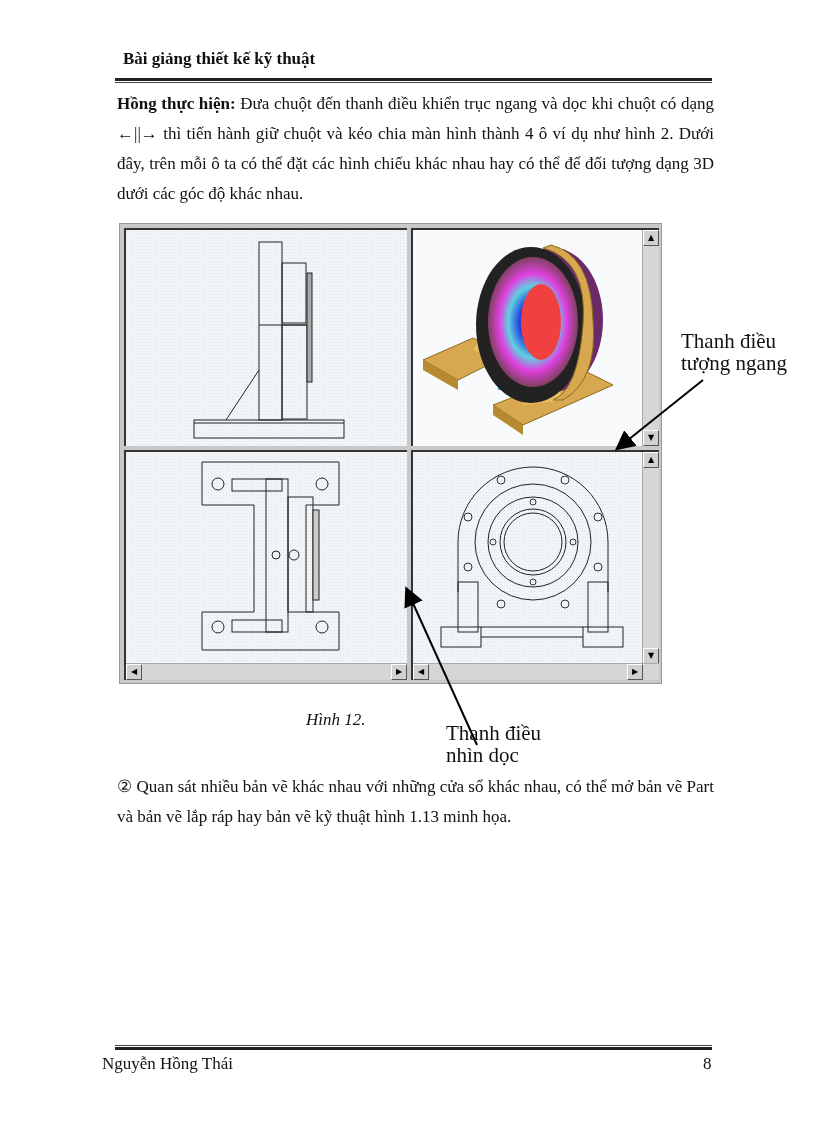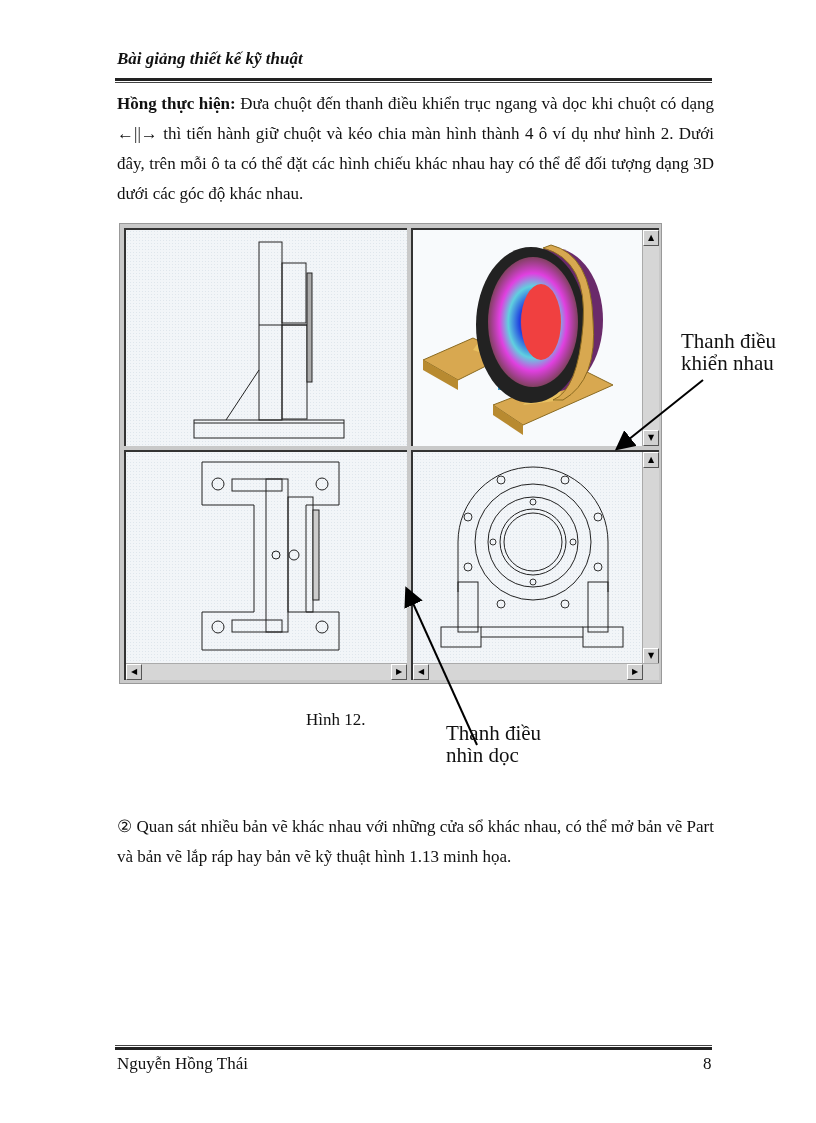--- a/index.html
+++ b/index.html
@@ -1,37 +1,37 @@
 <!DOCTYPE html>
 <html><head>
 <meta charset="utf-8">
 <style>
   html, body { margin:0; padding:0; background:#ffffff; }
   body { width:816px; height:1123px; position:relative; overflow:hidden; font-family:"Liberation Serif", "DejaVu Serif", serif; color:#111; }
-  .page-header-title { position:absolute; left:117px; top:49px; font-size:17px; font-weight:bold;font-style:italic; }
+  .page-header-title { position:absolute; left:123px; top:49px; font-size:17px; font-weight:bold; }
   .rule { position:absolute; left:115px; width:597px; }
   .rule .thick { height:3px; background:#222; }
   .rule .gap { height:1px; background:#fff; }
   .rule .thin { height:1px; background:#444; }
   .header-rule { top:78px; }
   .body-para { position:absolute; left:117px; width:597px; font-size:17px; line-height:30px; text-align:justify; }
   .para1 { top:89px; }
   .para1 b { font-weight:bold; }
   .figure { position:absolute; left:119px; top:223px; width:543px; height:461px; background:#c9c9c9; border:1px solid #999; box-sizing:border-box; }
   .pane { position:absolute; background:#f2f5f8; border-left:2px solid #333; border-top:2px solid #333; box-sizing:border-box;
           background-image: radial-gradient(#dfe6ec 0.6px, transparent 0.8px); background-size:3px 3px; }
   .pane svg { position:absolute; left:0; top:0; }
   .vscroll { position:absolute; right:0; top:0; bottom:0; width:16px; background:#d6d6d6; border-left:1px solid #aaa; }
   .hscroll { position:absolute; left:0; right:0; bottom:0; height:16px; background:#d6d6d6; border-top:1px solid #aaa; }
   .sbtn { position:absolute; width:14px; height:14px; background:#d0d0d0; border:1px solid #fff; border-right-color:#555; border-bottom-color:#555; font-size:8px; line-height:14px; text-align:center; color:#000; font-family:"DejaVu Sans", sans-serif; }
   .callout { position:absolute; font-size:21px; line-height:22px; }
-  .caption { position:absolute; left:306px; top:710px; font-size:17px; }
-  .para2 { top:812px; }
+  .caption { position:absolute; left:306px; top:710px; font-size:17px;font-style:italic; }
+  .para2 { top:772px; }
   .footer-rule { top:1045px; }
-  .footer-author { position:absolute; left:117px; top:1054px; font-size:17px;font-family:Liberation Serif, serif; }
+  .footer-author { position:absolute; left:102px; top:1054px; font-size:17px;font-family:Liberation Serif, serif; }
   .footer-page { position:absolute; left:703px; top:1054px; font-size:17px; }
   .arrows { position:absolute; left:0; top:0; }
 </style>
 </head>
 <body>
 
 <div class="page-header-title">Bài giảng thiết kế kỹ thuật</div>
 <div class="rule header-rule">
   <div class="thick"></div>
     <div class="gap"></div>
@@ -158,21 +158,21 @@
     <marker id="ah" markerWidth="10" markerHeight="10" refX="8" refY="5" orient="auto">
       <path d="M0,0 L10,5 L0,10 Z" fill="#000"></path>
     </marker>
   </defs>
   <line x1="703" y1="380" x2="618" y2="448" stroke="#000" stroke-width="2" marker-end="url(#ah)"></line>
   <line x1="477" y1="745" x2="407" y2="590" stroke="#000" stroke-width="2" marker-end="url(#ah)"></line>
 </svg>
 
 <div class="callout" style="left:681px; top:330px;">
   <div>Thanh điều</div>
-  <div>khiển nhau</div>
+  <div>tượng ngang</div>
 </div>
 
 <div class="caption">Hình 12.</div>
 
 <div class="callout" style="left:446px; top:722px;">
   <div>Thanh điều</div>
   <div>nhìn dọc</div>
 </div>
 
 <div class="body-para para2">

